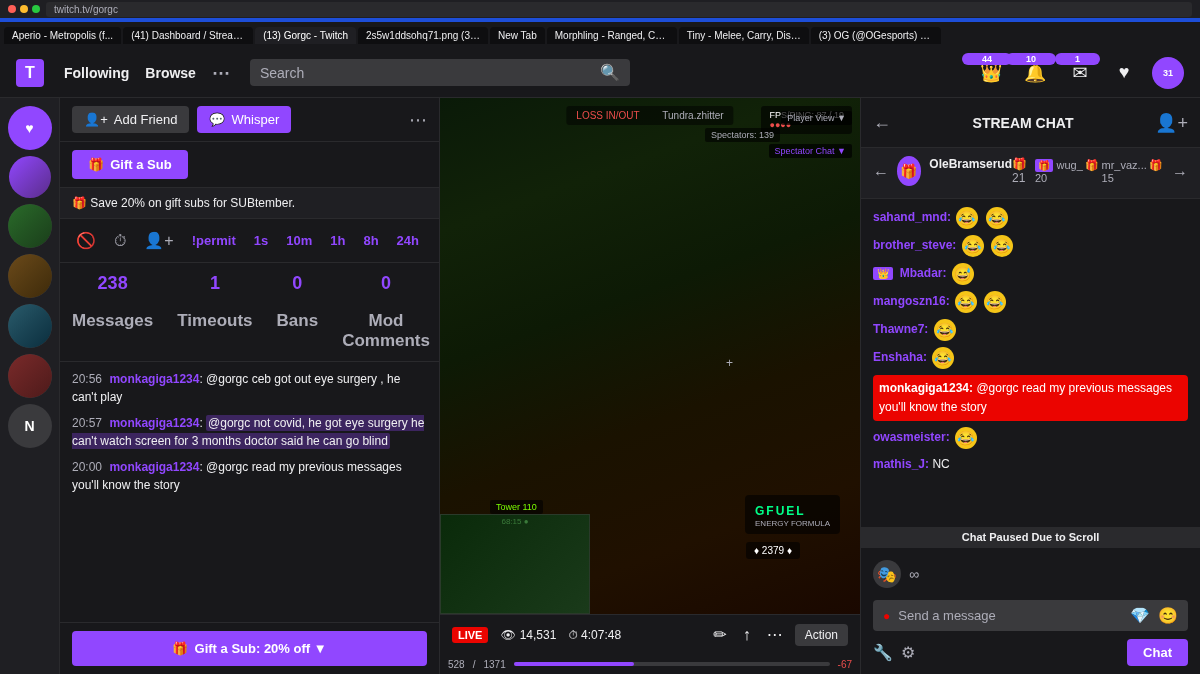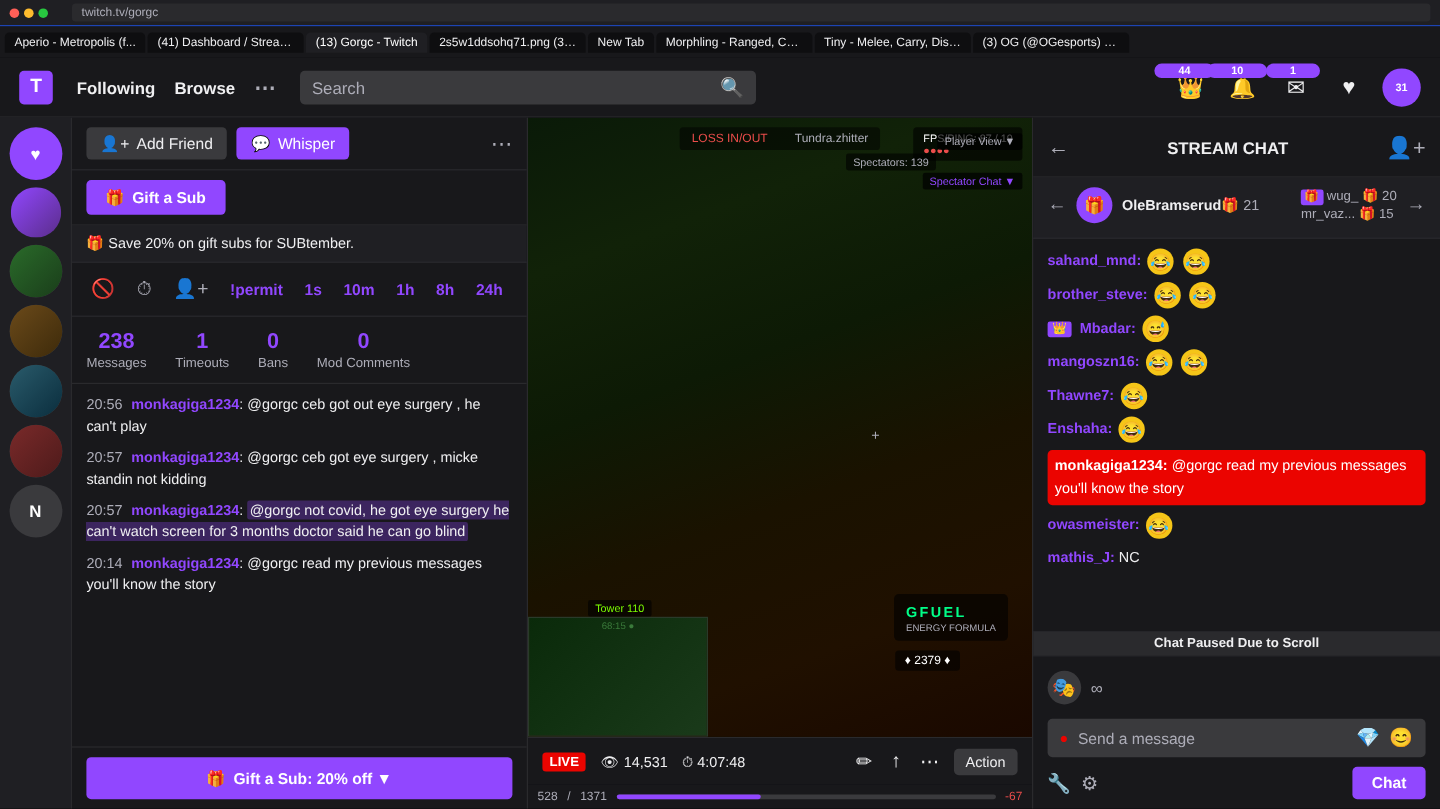--- a/index.html
+++ b/index.html
@@ -14,24 +14,24 @@
       flex-direction: column;
     }
 
     
     .browser-bar {
       background: #1f1f23;
       height: 22px;
       display: flex;
       align-items: center;
       padding: 0 8px;
-      gap: 20px;
+      gap: 6px;
       font-size: 10px;
       color: #adadb8;
-      border-bottom: 1px solid #1d4ed8;
+      border-bottom: 4px solid #1d4ed8;
       flex-shrink: 0;
     }
     .tab-bar {
       background: #18181b;
       height: 26px;
       display: flex;
       align-items: center;
       padding: 0 4px;
       gap: 2px;
       font-size: 10px;
@@ -242,21 +242,21 @@
     }
 
     .stats-row {
       padding: 10px 12px;
       display: flex;
       gap: 24px;
       border-bottom: 1px solid #2a2a2d;
     }
     .stat-item { text-align: center; }
     .stat-num { font-size: 18px; font-weight: 700; color: #9147ff; }
-    .stat-label { font-size: 11px; color: #adadb8; margin-top: 2px; }
+    .stat-label { font-size: 17px; color: #adadb8; margin-top: 17px; font-weight: bold; }
 
     .chat-messages {
       flex: 1;
       overflow-y: auto;
       padding: 8px 12px;
       display: flex;
       flex-direction: column;
       gap: 8px;
     }
     .chat-msg { font-size: 12px; line-height: 1.5; }
@@ -698,29 +698,24 @@
 
     <div class="chat-messages">
       <div class="chat-msg">
         <span class="time">20:56</span>
         <span class="username purple">monkagiga1234</span>:
         <span class="text">@gorgc ceb got out eye surgery , he can't play</span>
       </div>
       <div class="chat-msg">
         <span class="time">20:57</span>
         <span class="username purple">monkagiga1234</span>:
-        <span class="text">@gorgc ceb got eye surgery , micke standin not kidding</span>
+        <span class="text highlighted">@gorgc not covid, he got eye surgery he can't watch screen for 3 months doctor said he can go blind</span>
       </div>
       <div class="chat-msg">
-        <span class="time">20:57</span>
-        <span class="username purple">monkagiga1234</span>:
-        <span class="text highlighted">@gorgc not covid, he got eye surgery he can't watch screen for 3 months doctor said he can go blind</span>
-      </div>
-      <div class="chat-msg">
-        <span class="time">20:14</span>
+        <span class="time">20:00</span>
         <span class="username purple">monkagiga1234</span>:
         <span class="text">@gorgc read my previous messages you'll know the story</span>
       </div>
     </div>
 
     <div class="gift-sub-footer">
       <button class="gift-sub-footer-btn">
         <span>🎁</span>
         <span>Gift a Sub: 20% off ▼</span>
       </button>
@@ -807,21 +802,21 @@
     </div>
 
     <div class="sub-banner">
       <div class="sub-banner-row">
         <button class="sub-arrow">←</button>
         <div class="sub-gift-icon">🎁</div>
         <div class="sub-names">
           <span class="main-name">OleBramserud</span>
           <span class="sub-count">🎁 <span>21</span></span>
         </div>
-        <div style="margin-left:auto;display:flex;flex-direction:column;gap:2px;justify-content:center;">
+        <div style="margin-left:auto;display:flex;flex-direction:row;gap:2px;justify-content:center;">
           <div style="font-size:11px;color:#adadb8;">
             <span style="background:#9147ff;border-radius:2px;padding:1px 3px;color:#fff;font-size:10px;">🎁</span>
             <span>wug_</span>
             <span> 🎁 </span>
             <span>20</span>
           </div>
           <div style="font-size:11px;color:#adadb8;">
             <span>mr_vaz...</span>
             <span> 🎁 </span>
             <span>15</span>

